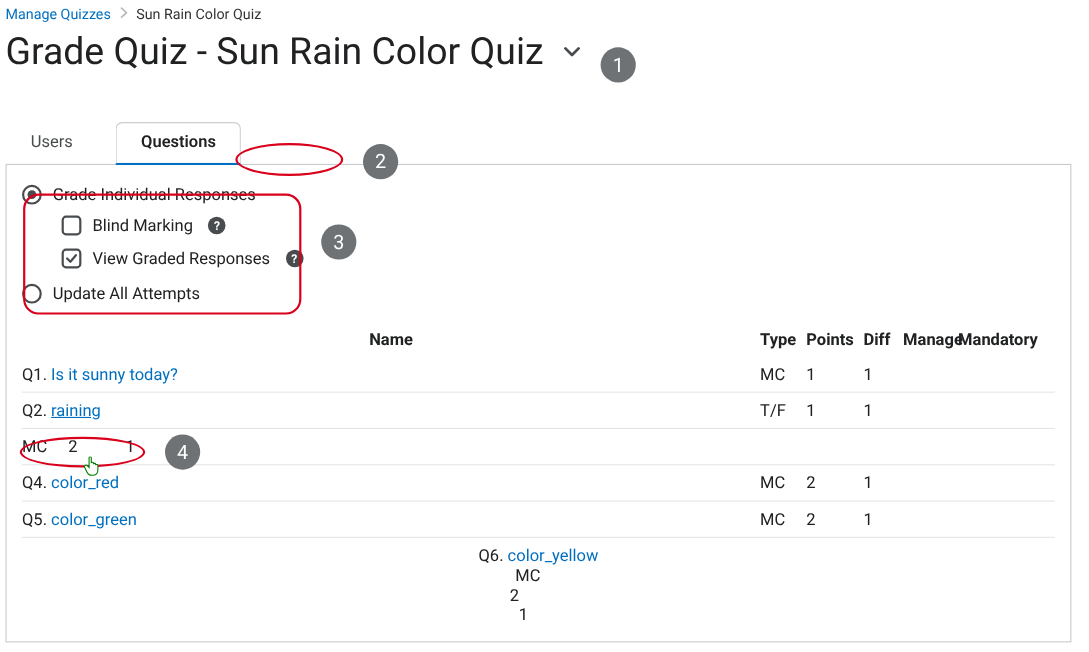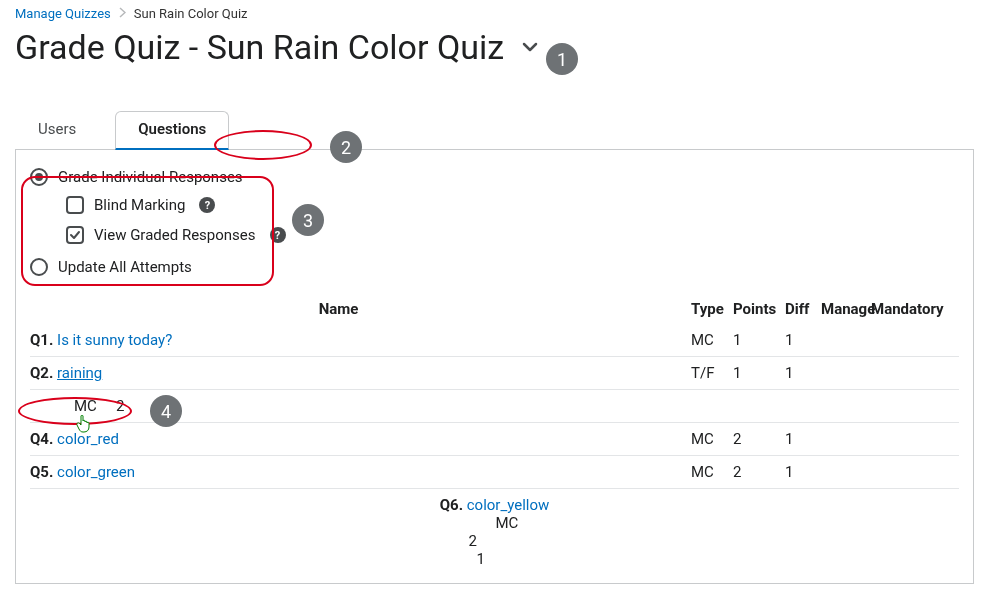--- a/index.html
+++ b/index.html
@@ -7,21 +7,21 @@
   body {
     font-family: -apple-system, BlinkMacSystemFont, "Segoe UI", Roboto, "Helvetica Neue", Arial, sans-serif;
     font-size: 15px;
     color: #202122;
     background: #fff;
     width: 990px;
     height: 593px;
     overflow: hidden;
     position: relative;
   }
-  .page { padding: 4px 16px 0 15px; }
+  .page { padding: 4px 16px 0 5px; }
   .breadcrumb {
     font-size: 13px;
     color: #333;
     display: flex;
     align-items: center;
     gap: 8px;
     padding: 2px 0 2px 0;
   }
   .breadcrumb a { color: #006fbf; text-decoration: none; }
   .breadcrumb .sep { color: #b6b8ba; }
@@ -117,35 +117,35 @@
   .q-table { margin-top: 14px; }
   .q-head {
     display: flex;
     font-weight: 700;
     color: #202122;
     border-bottom: none;
     padding: 6px 0;
     font-size: 15px;
   }
   .col-name { flex: 1; text-align: center; }
-  .col-type { width: 42px; margin-left: 44px; }
+  .col-type { width: 42px; }
   .col-points { width: 52px; }
   .col-diff { width: 36px; }
   .col-bonus { width: 50px; }
   .col-mand { width: 88px; }
   .q-row {
     display: flex;
     align-items: center;
     padding: 7px 0;
     border-bottom: 1px solid #e3e5e7;
     font-size: 15px;
   }
   .q-row:last-child { border-bottom: none; flex-direction: column; }
   .q-row .col-name { text-align: left; }
-  .q-row .qnum { font-weight: 700; color: #202122; }
+  .q-row .qnum { font-weight: 400; color: #202122; }
   .q-row .qlink { color: #006fbf; text-decoration: none; }
   .callout-ellipse {
     position: absolute;
     border: 2px solid #d9001b;
     border-radius: 50%;
     pointer-events: none;
   }
   .callout-rrect {
     position: absolute;
     border: 2px solid #d9001b;

